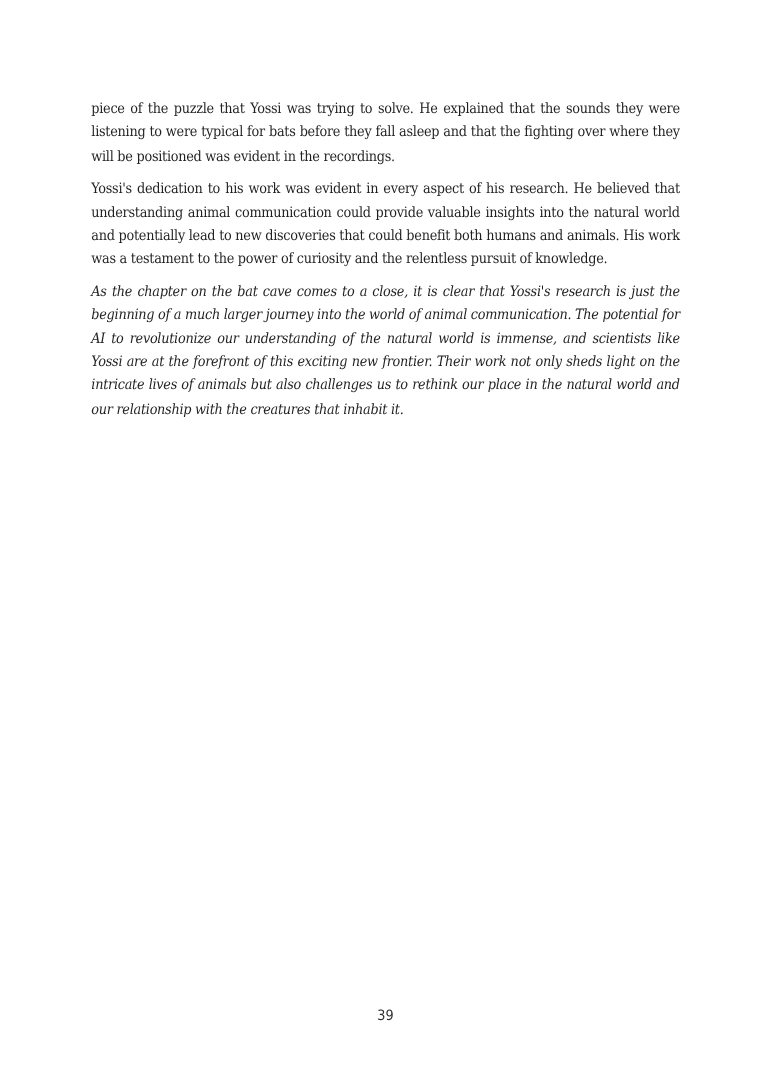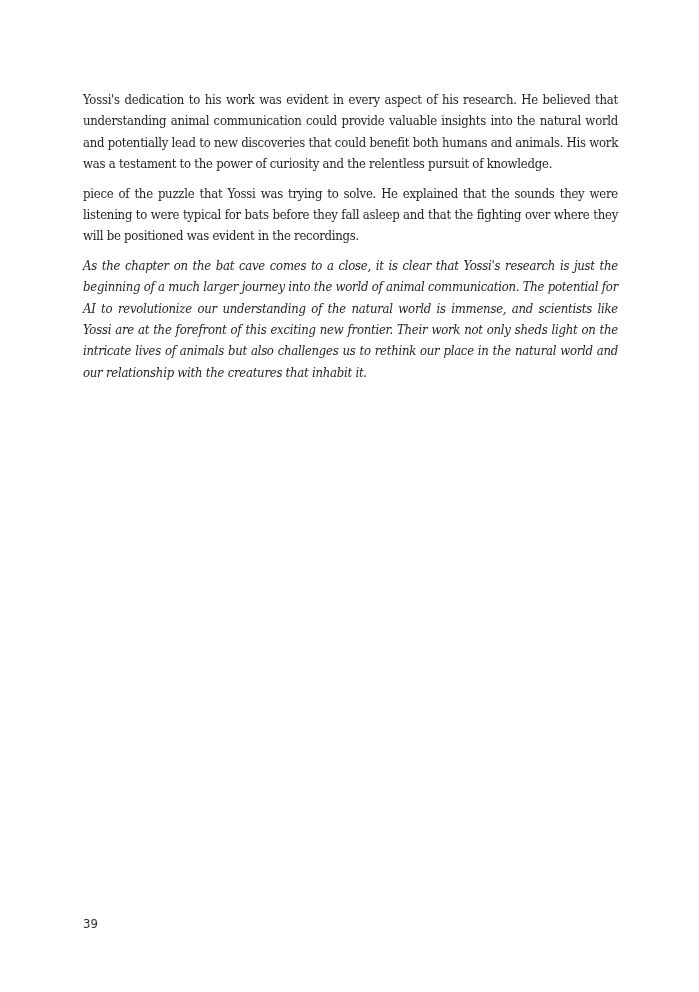--- a/index.html
+++ b/index.html
@@ -38,31 +38,31 @@
   }
   .text-block p:last-child {
     margin-bottom: 0;
     font-style: italic;
   }
   .page-number {
     position: absolute;
     left: 83px;
     top: 916px;
     width: 535px;
-    text-align: left;
+    text-align: center;
     font-family: "DejaVu Sans", sans-serif;
     font-stretch: semi-condensed;
     font-size: 13px;
     line-height: 15px;
     color: #2e2e2e;
   }
 </style>
 </head>
 <body>
 
 <div class="page">
   <div class="text-block">
+    <p>piece of the puzzle that Yossi was trying to solve. He explained that the sounds they were listening to were typical for bats before they fall asleep and that the fighting over where they will be positioned was evident in the recordings.</p>
     <p>Yossi's dedication to his work was evident in every aspect of his research. He believed that understanding animal communication could provide valuable insights into the natural world and potentially lead to new discoveries that could benefit both humans and animals. His work was a testament to the power of curiosity and the relentless pursuit of knowledge.</p>
-    <p>piece of the puzzle that Yossi was trying to solve. He explained that the sounds they were listening to were typical for bats before they fall asleep and that the fighting over where they will be positioned was evident in the recordings.</p>
     <p>As the chapter on the bat cave comes to a close, it is clear that Yossi's research is just the beginning of a much larger journey into the world of animal communication. The potential for AI to revolutionize our understanding of the natural world is immense, and scientists like Yossi are at the forefront of this exciting new frontier. Their work not only sheds light on the intricate lives of animals but also challenges us to rethink our place in the natural world and our relationship with the creatures that inhabit it.</p>
   </div>
   <div class="page-number">39</div>
 </div>
 
 </body></html>

